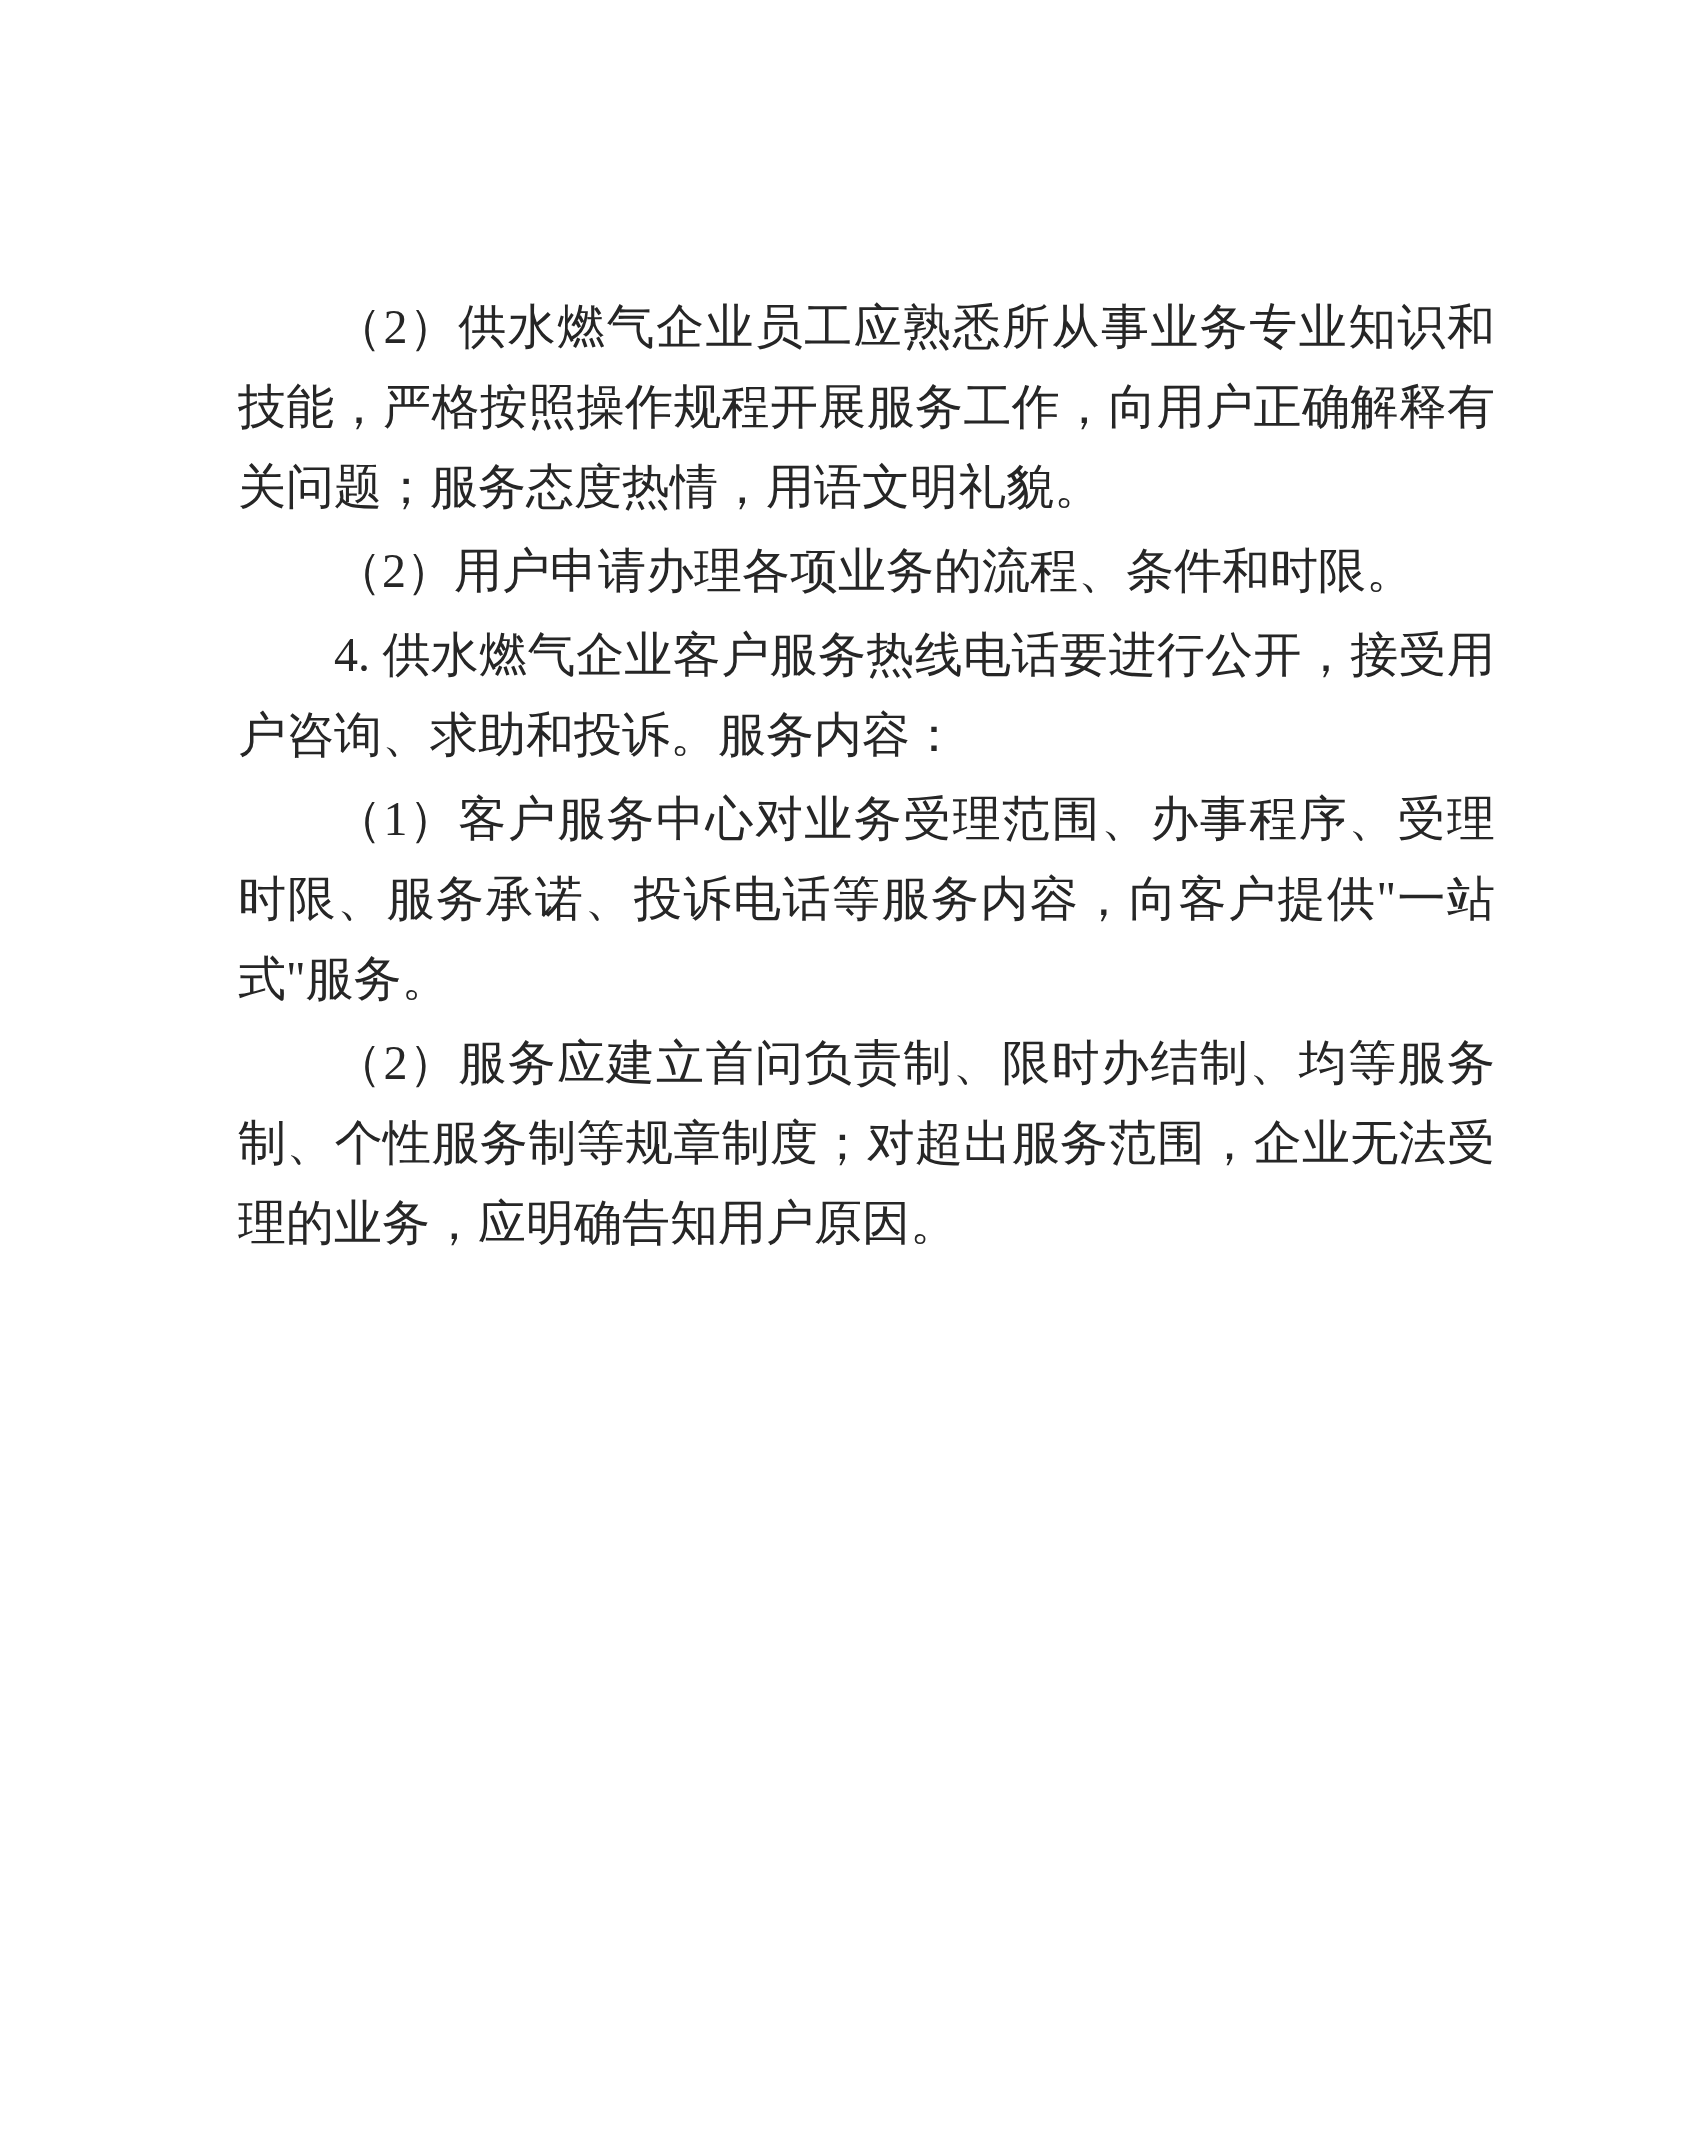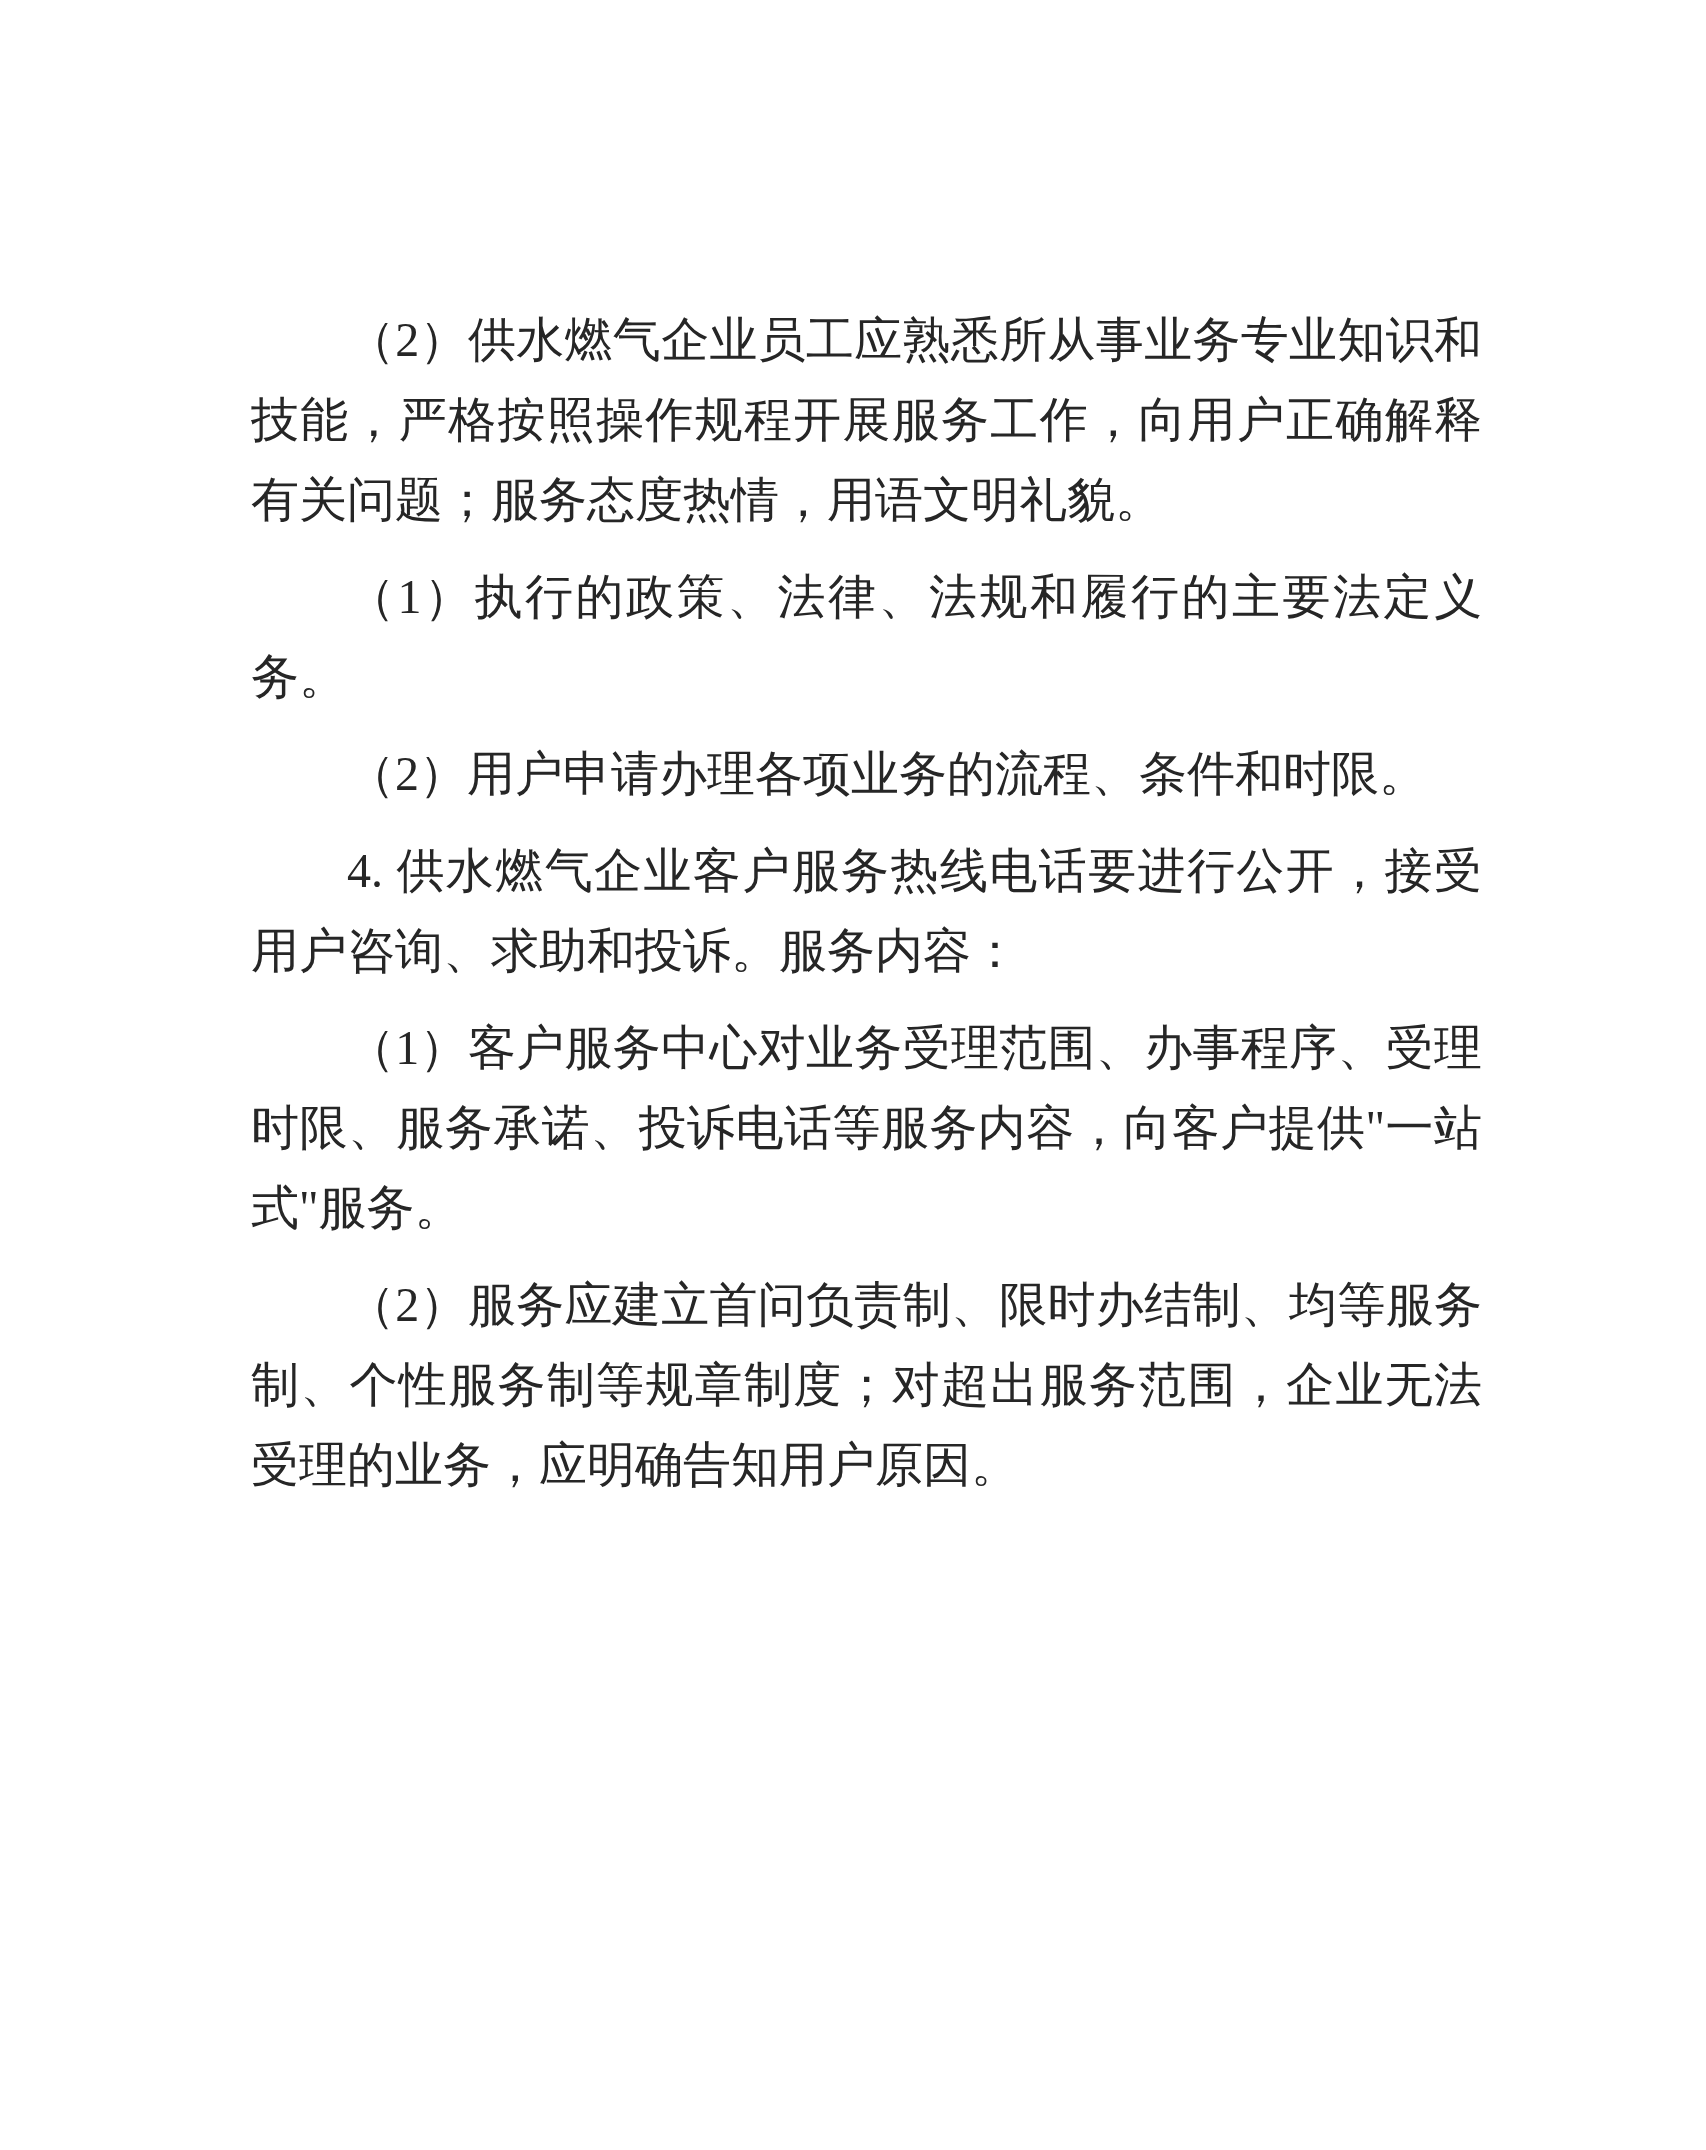--- a/index.html
+++ b/index.html
@@ -23,31 +23,30 @@
     padding: 283px 208px 0 234px;
     font-family: "Liberation Serif", "DejaVu Serif", serif;
     font-size: 48px;
     line-height: 80px;
     color: #262626;
     text-align: justify;
     text-justify: inter-character;
     letter-spacing: 0;
   }
   p.para {
-    margin: 17px;
+    margin: 4px;
     padding: 0;
     text-indent: 2em;
     word-break: break-all;
   }
 </style>
 </head>
 <body style="background: rgb(255, 255, 255);">
 
 <main class="page" style="color: rgb(38, 38, 38);">
   <p class="para">（2）供水燃气企业员工应熟悉所从事业务专业知识和技能，严格按照操作规程开展服务工作，向用户正确解释有关问题；服务态度热情，用语文明礼貌。</p>
-  <p class="para">（1）执行的政策、法律、法规和履行的主要法定义务。</p>
   <p class="para">（2）用户申请办理各项业务的流程、条件和时限。</p>
   <p class="para">4. 供水燃气企业客户服务热线电话要进行公开，接受用户咨询、求助和投诉。服务内容：</p>
   <p class="para">（1）客户服务中心对业务受理范围、办事程序、受理时限、服务承诺、投诉电话等服务内容，向客户提供"一站式"服务。</p>
   <p class="para">（2）服务应建立首问负责制、限时办结制、均等服务制、个性服务制等规章制度；对超出服务范围，企业无法受理的业务，应明确告知用户原因。</p>
 
 </main>
 
 
 </body></html>

